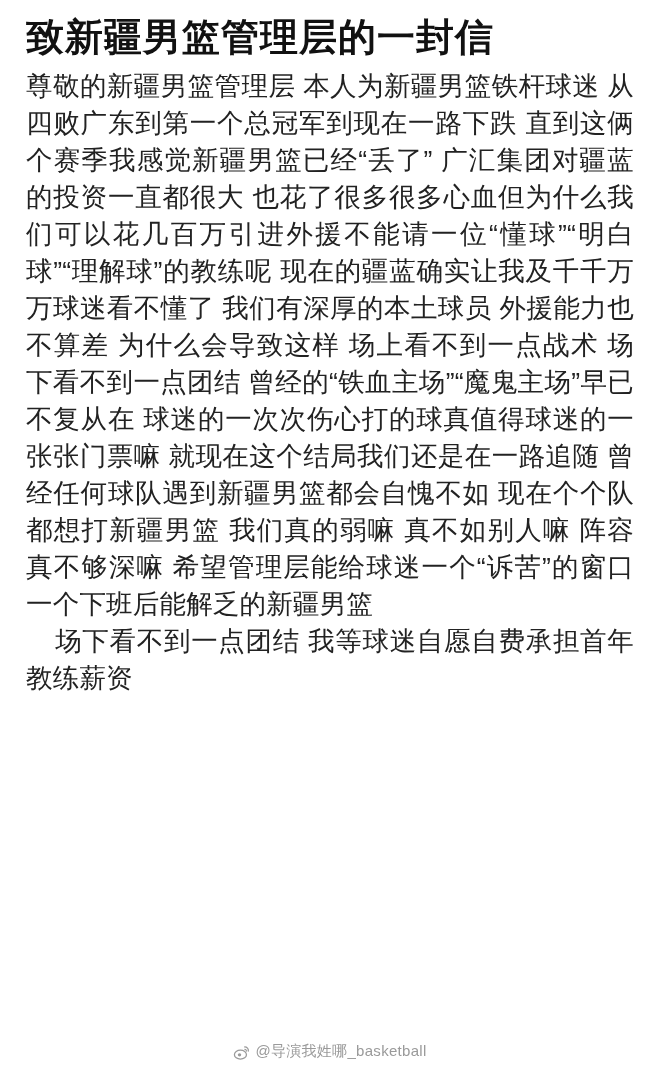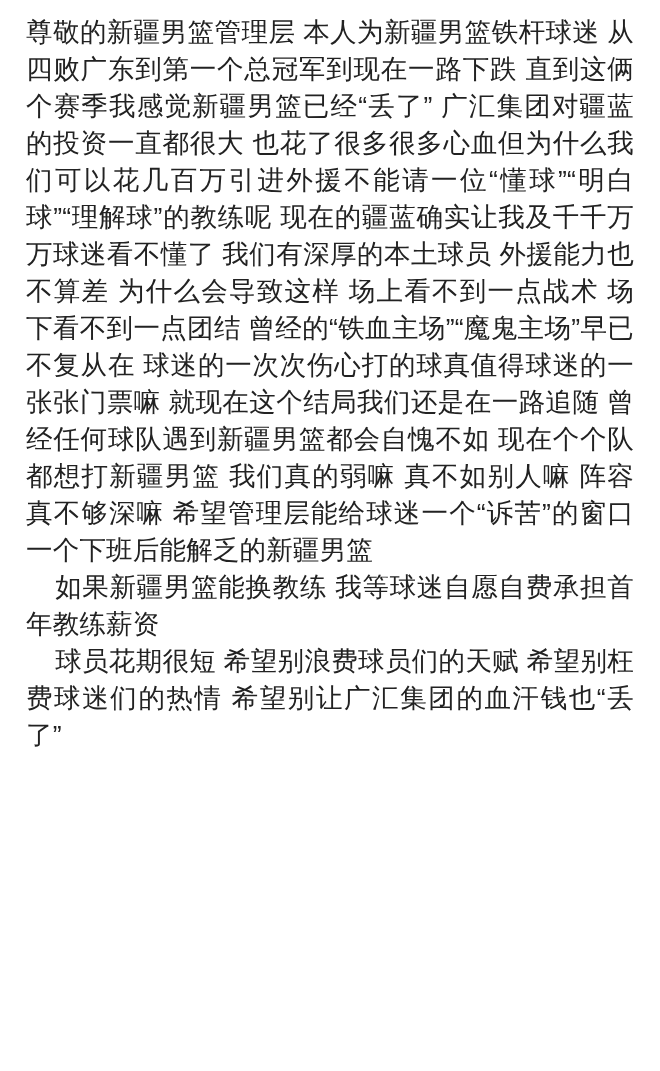--- a/index.html
+++ b/index.html
@@ -68,21 +68,32 @@
   }
   .handle {
     letter-spacing: 0.3px;
   }
 </style>
 </head>
 <body>
 
 <div class="page">
 
+  <h1 class="title">致新疆男篮管理层的一封信</h1>
 
   <div class="body-text">
     <p class="para">尊敬的新疆男篮管理层 本人为新疆男篮铁杆球迷 从四败广东到第一个总冠军到现在一路下跌 直到这俩个赛季我感觉新疆男篮已经“丢了” 广汇集团对疆蓝的投资一直都很大 也花了很多很多心血但为什么我们可以花几百万引进外援不能请一位“懂球”“明白球”“理解球”的教练呢 现在的疆蓝确实让我及千千万万球迷看不懂了 我们有深厚的本土球员 外援能力也不算差 为什么会导致这样 场上看不到一点战术 场下看不到一点团结 曾经的“铁血主场”“魔鬼主场”早已不复从在 球迷的一次次伤心打的球真值得球迷的一张张门票嘛 就现在这个结局我们还是在一路追随 曾经任何球队遇到新疆男篮都会自愧不如 现在个个队都想打新疆男篮 我们真的弱嘛 真不如别人嘛 阵容真不够深嘛 希望管理层能给球迷一个“诉苦”的窗口 一个下班后能解乏的新疆男篮</p>
-    <p class="para indent">如果新疆男篮能换教练 我等球迷自愿自费承担首年教练薪资</p>
-    <p class="para indent">球员花期很短 希望别浪费球员们的天赋 希望别枉费球迷们的热情 希望别让广汇集团的血汗钱也“丢了”</p>
+    <p class="para indent">场下看不到一点团结 我等球迷自愿自费承担首年教练薪资</p>
   </div>
 
+  <div class="footer">
+    <span class="weibo-icon">
+      <svg viewBox="0 0 24 24" width="17" height="17" aria-hidden="true">
+        <ellipse cx="10.5" cy="15" rx="8.5" ry="6.2" fill="none" stroke="#9a9a9a" stroke-width="1.8"></ellipse>
+        <circle cx="9.2" cy="15.3" r="2.4" fill="#9a9a9a"></circle>
+        <path d="M16.5 4.2c3.2 0 5.6 2.6 5.1 5.7" fill="none" stroke="#9a9a9a" stroke-width="1.8" stroke-linecap="round"></path>
+        <path d="M16.6 7.4c1.4 0 2.5 1.2 2.3 2.6" fill="none" stroke="#9a9a9a" stroke-width="1.6" stroke-linecap="round"></path>
+      </svg>
+    </span>
+    <span class="handle">@导演我姓哪_basketball</span>
+  </div>
 
 </div>
 
 </body></html>

